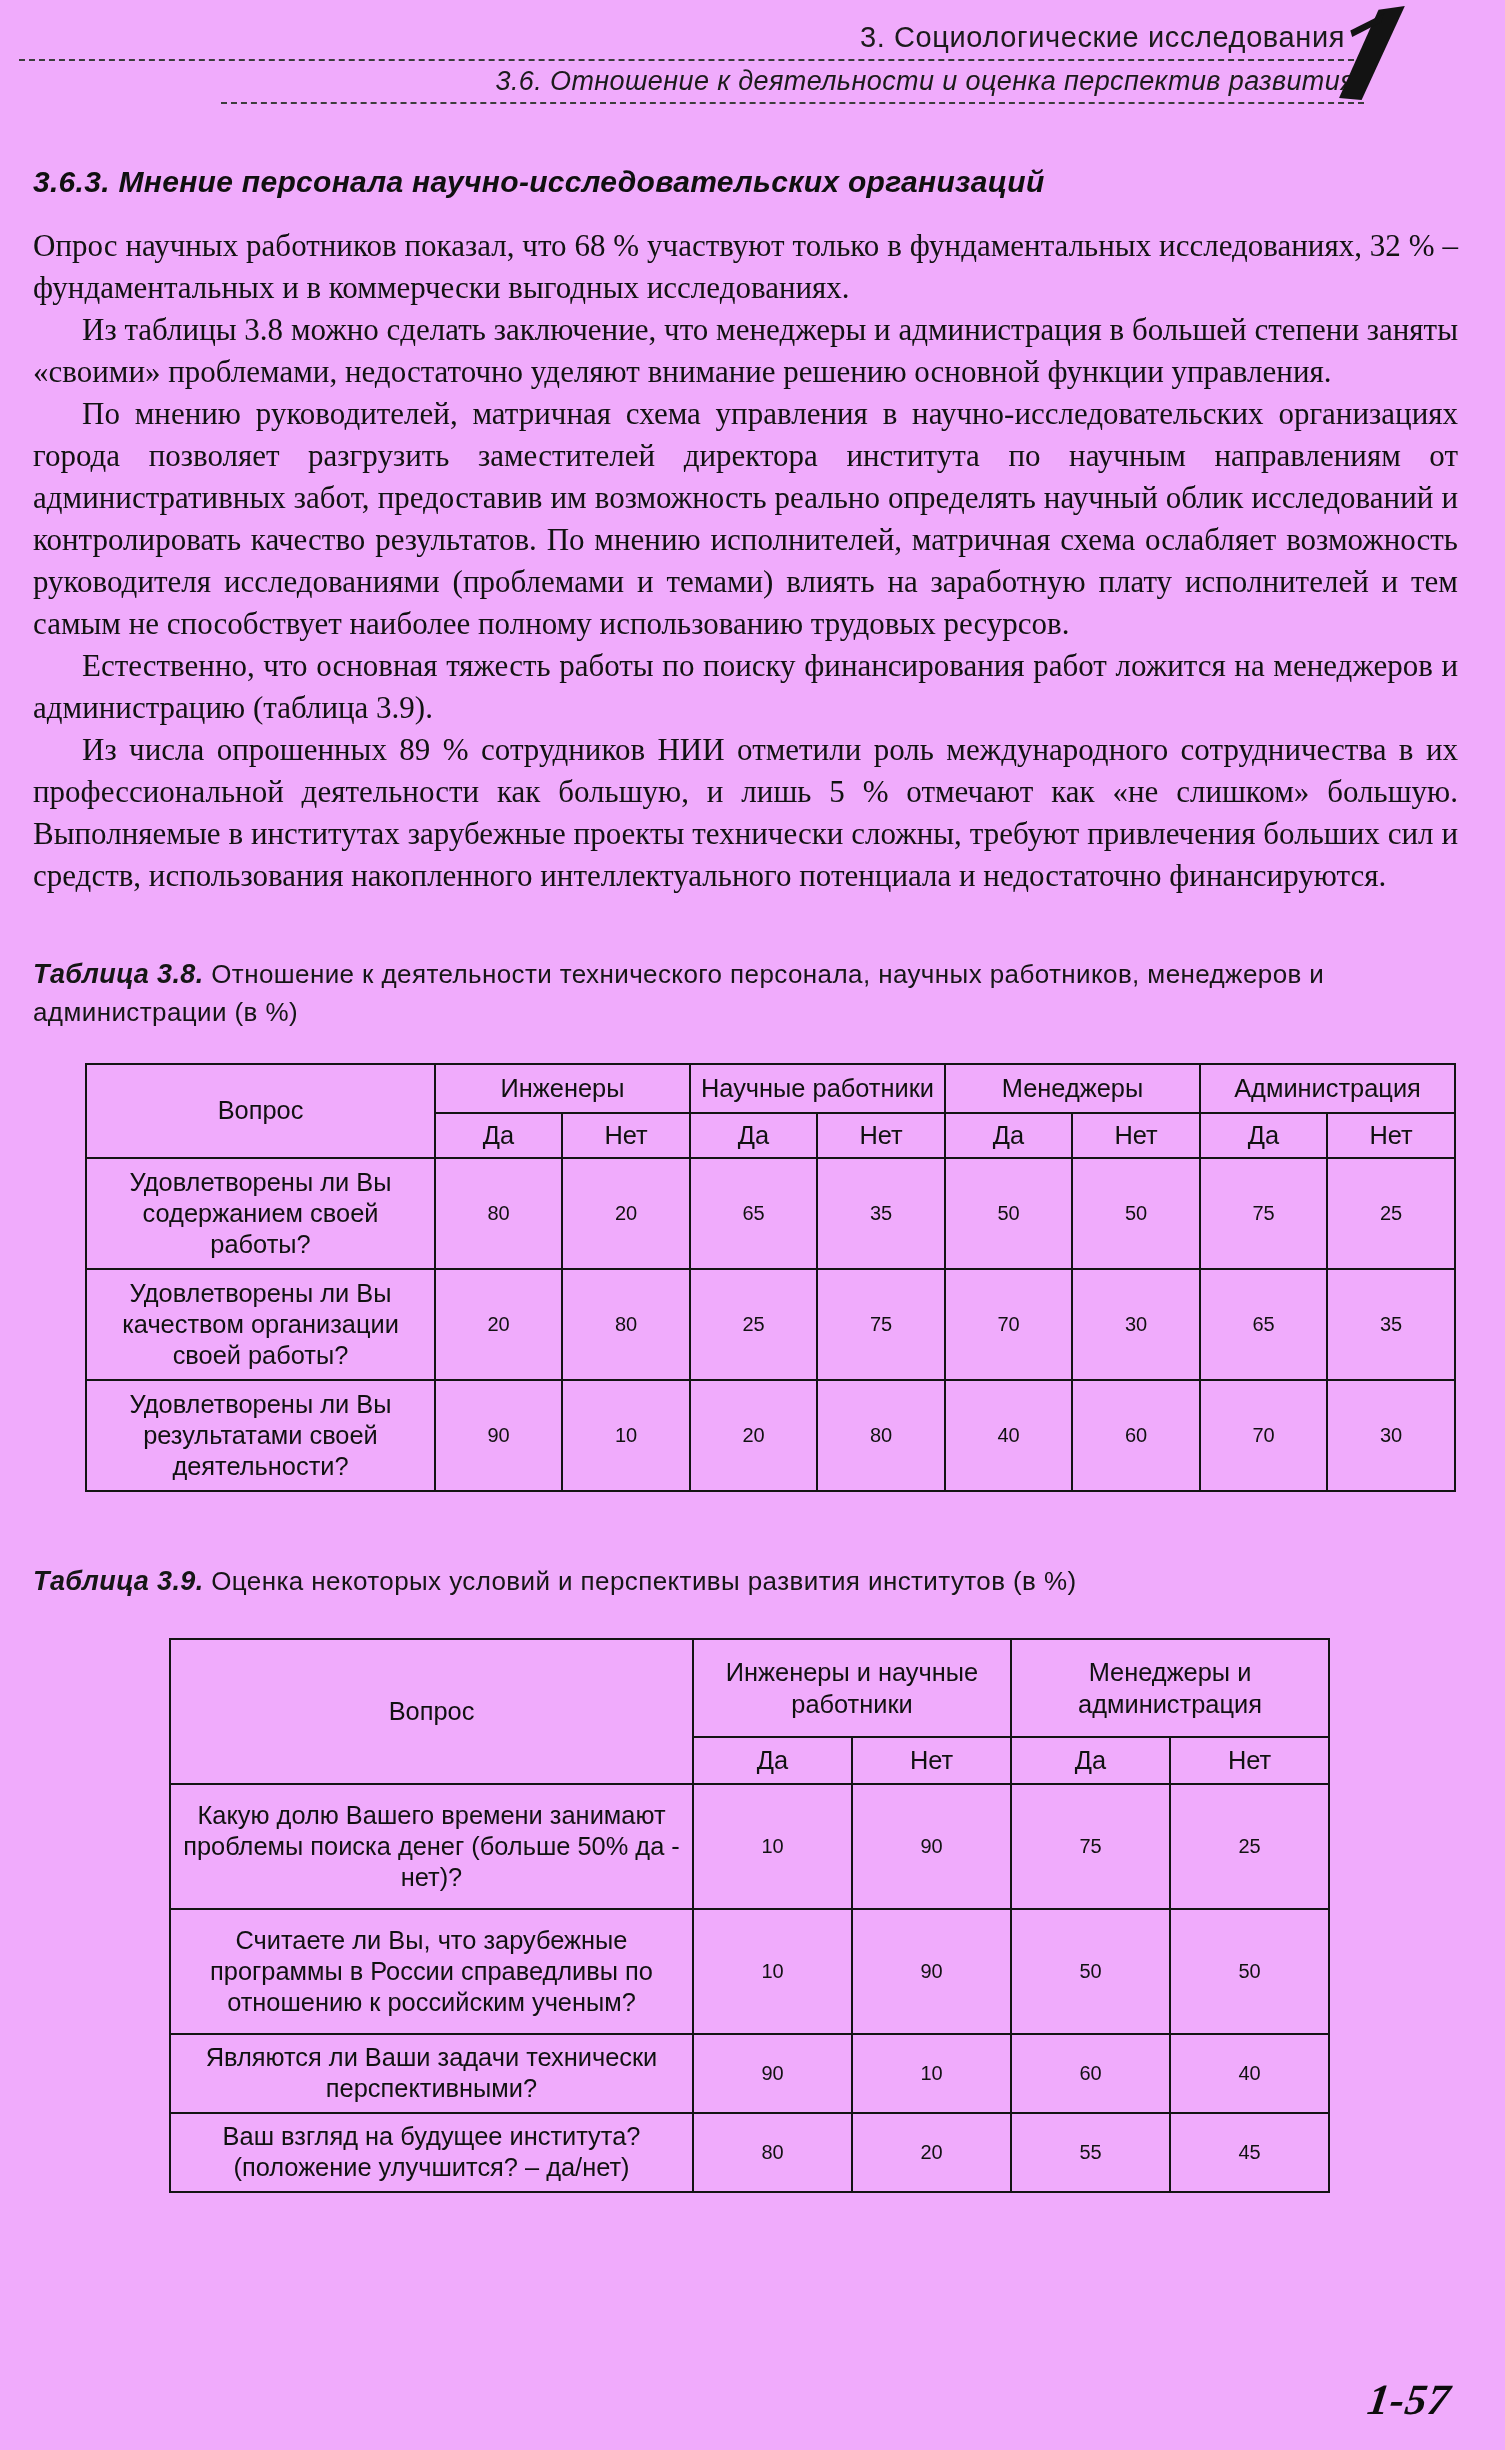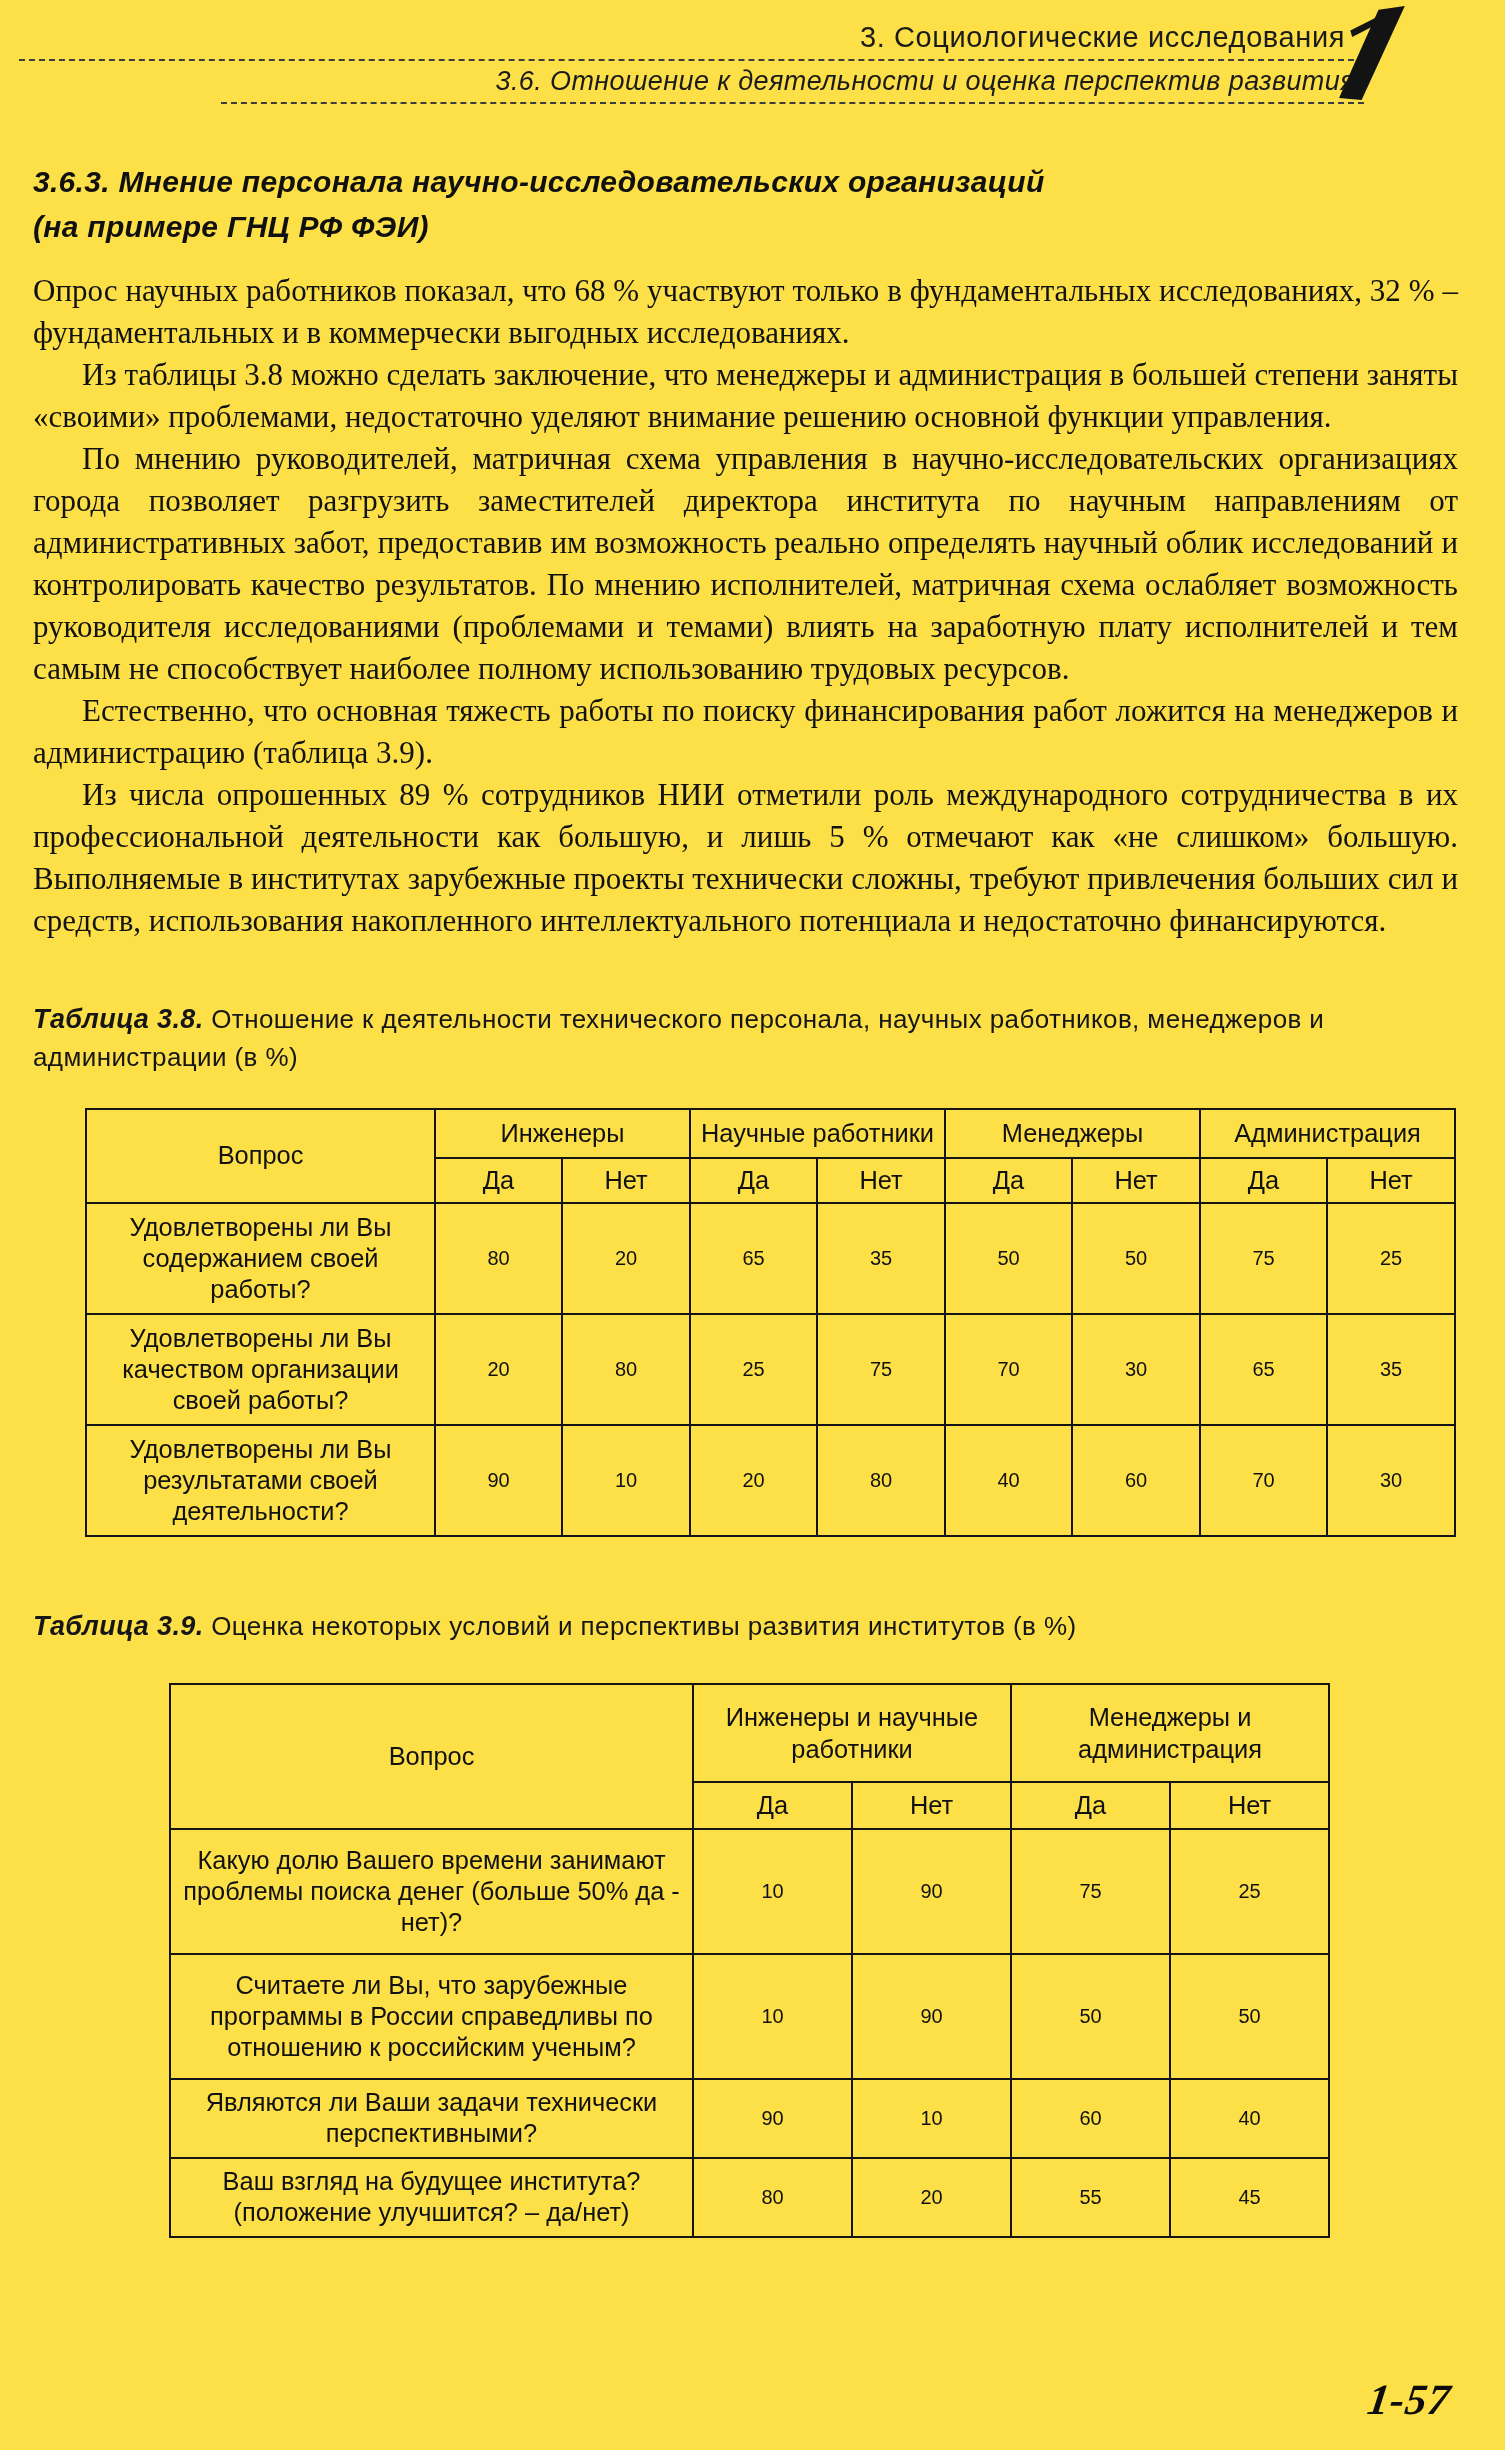--- a/index.html
+++ b/index.html
@@ -7,21 +7,21 @@
     width:1505px;height:2450px;
     background:#f6f6f4;
     font-family:"Liberation Serif","DejaVu Serif",serif;
     color:#151515;
     position:relative;
     overflow:hidden;
   }
   .page{
     position:relative;
     width:1505px;height:2450px;
-    background:#fde047;
+    background:#f0abfc;
     box-sizing:border-box;
     padding:0 47px 0 33px;
   }
   
   .runhead{position:relative;padding-top:21px;}
   .rh-line1{
     font-family:"Liberation Sans","DejaVu Sans",sans-serif;
     font-size:29px;letter-spacing:0.6px;
     text-align:right;padding-right:113px;
     color:#1b1b1b;
@@ -110,21 +110,20 @@
     <div class="corner-mark">
       <svg width="94" height="94" viewBox="0 0 100 100" aria-hidden="true">
         <polygon points="58,4 86,0 40,100 16,98" fill="#131313"></polygon>
         <polygon points="28,26 64,8 61,17 30,33" fill="#131313"></polygon>
       </svg>
     </div>
   </div>
 
   <div class="section-heading">
     <div>3.6.3.  Мнение персонала научно-исследовательских организаций</div>
-    <div>(на примере ГНЦ РФ ФЭИ)</div>
   </div>
 
   <div class="bodytext">
     <p>Опрос научных работников показал, что 68 % участвуют только в фундаментальных исследованиях, 32 % – фундаментальных и в коммерчески выгодных исследованиях.</p>
     <p class="indent">Из таблицы 3.8 можно сделать заключение, что менеджеры и администрация в большей степени заняты «своими» проблемами, недостаточно уделяют внимание решению основной функции управления.</p>
     <p class="indent">По мнению руководителей, матричная схема управления в научно-исследовательских организациях города позволяет разгрузить заместителей директора института по научным направлениям от административных забот, предоставив им возможность реально определять научный облик исследований и контролировать качество результатов. По мнению исполнителей, матричная схема ослабляет возможность руководителя исследованиями (проблемами и темами) влиять на заработную плату исполнителей и тем самым не способствует наиболее полному использованию трудовых ресурсов.</p>
     <p class="indent">Естественно, что основная тяжесть работы по поиску финансирования работ ложится на менеджеров и администрацию (таблица 3.9).</p>
     <p class="indent">Из числа опрошенных 89 % сотрудников НИИ отметили роль международного сотрудничества в их профессиональной деятельности как большую, и лишь 5 % отмечают как «не слишком» большую. Выполняемые в институтах зарубежные проекты технически сложны, требуют привлечения больших сил и средств, использования накопленного интеллектуального потенциала и недостаточно финансируются.</p>
   </div>
 

